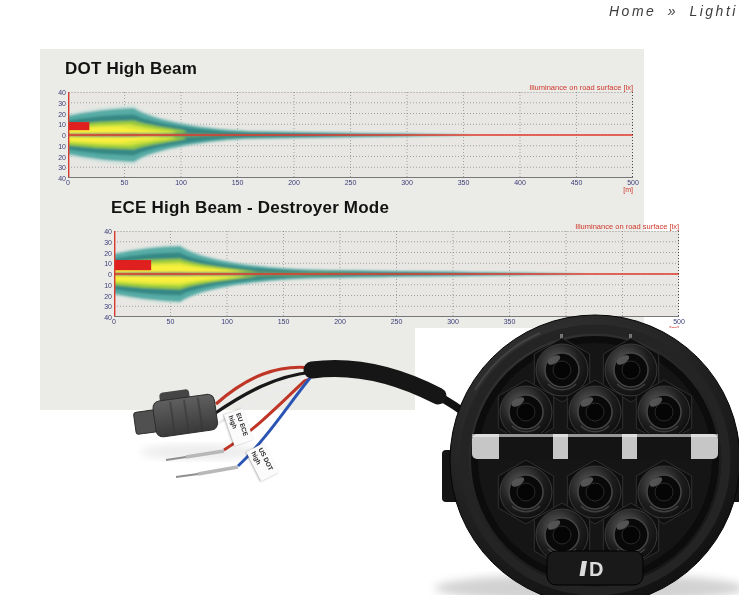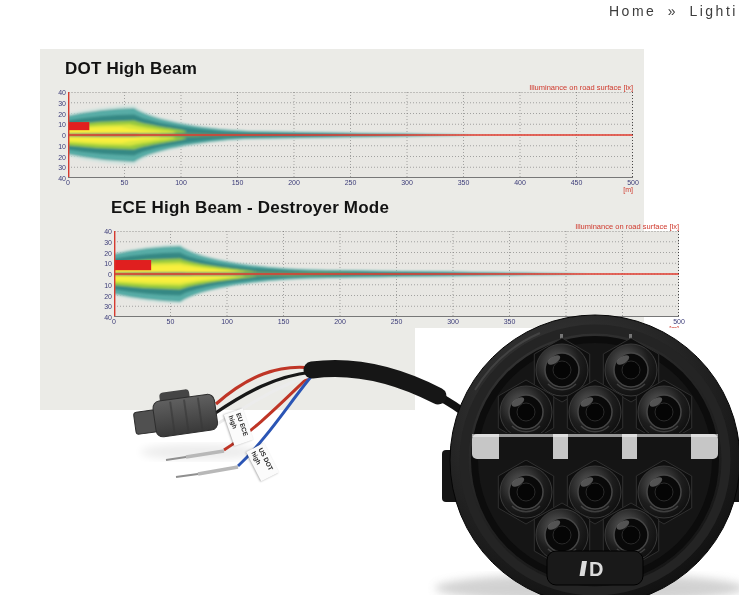--- a/index.html
+++ b/index.html
@@ -1,20 +1,20 @@
 <!DOCTYPE html>
 <html><head>
 <meta charset="utf-8">
 <style>
   html,body{margin:0;padding:0;background:#fff;}
   .page{position:relative;width:739px;height:595px;background:#fff;overflow:hidden;
         font-family:"Liberation Sans",sans-serif;}
   
   .breadcrumb{position:absolute;top:3px;left:609px;font-size:14px;letter-spacing:2.5px;
-              color:#3d3d3d;white-space:nowrap;z-index:6;}
+              color:#3d3d3d;white-space:nowrap;z-index:6;font-style:italic;}
   .breadcrumb .crumb{cursor:pointer;}
   .breadcrumb .sep{margin:0 5px;color:#3d3d3d;}
   
   .card{position:absolute;left:40px;top:49px;width:604px;height:361px;background:#ebebe7;z-index:1;}
   .chart{position:absolute;left:0;width:604px;height:150px;}
   .c0{top:0;} .c1{top:139px;margin-left:46px;}
   .title{position:absolute;left:25px;top:10px;margin:0;font-size:17px;font-weight:700;
          color:#121212;letter-spacing:.2px;}
   .corner{position:absolute;left:28px;top:34px;width:565px;text-align:right;
           font-size:7.5px;color:#cf382c;}

